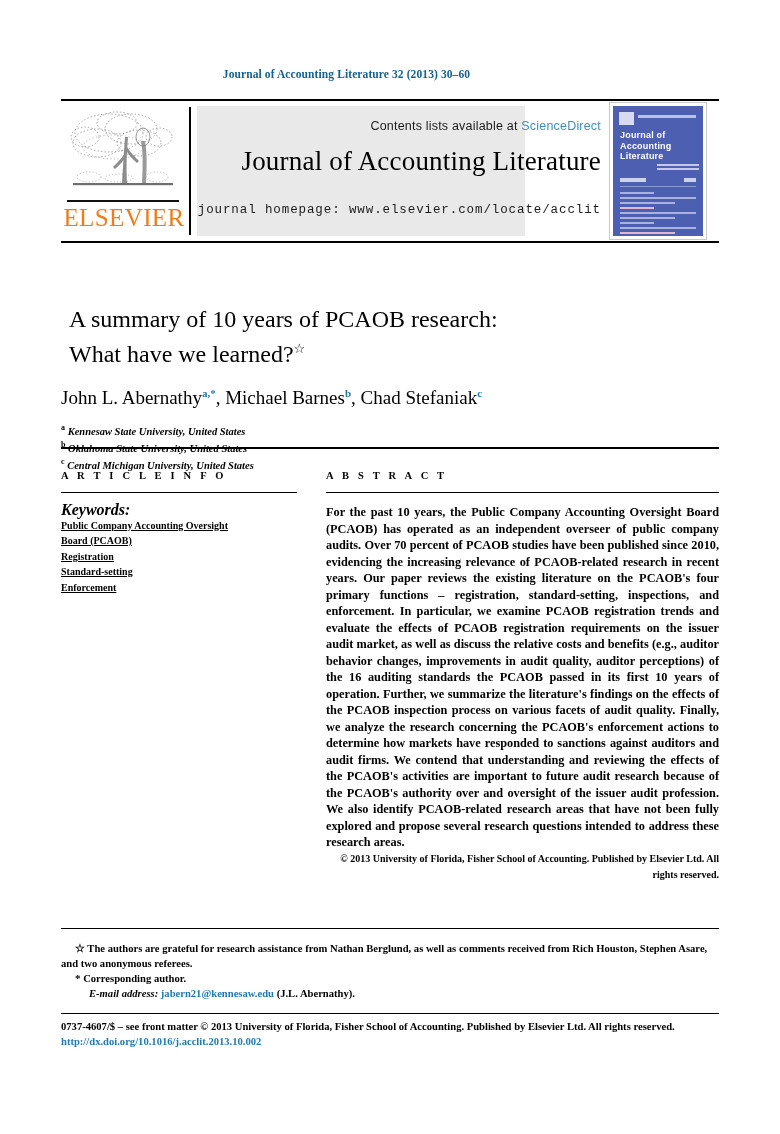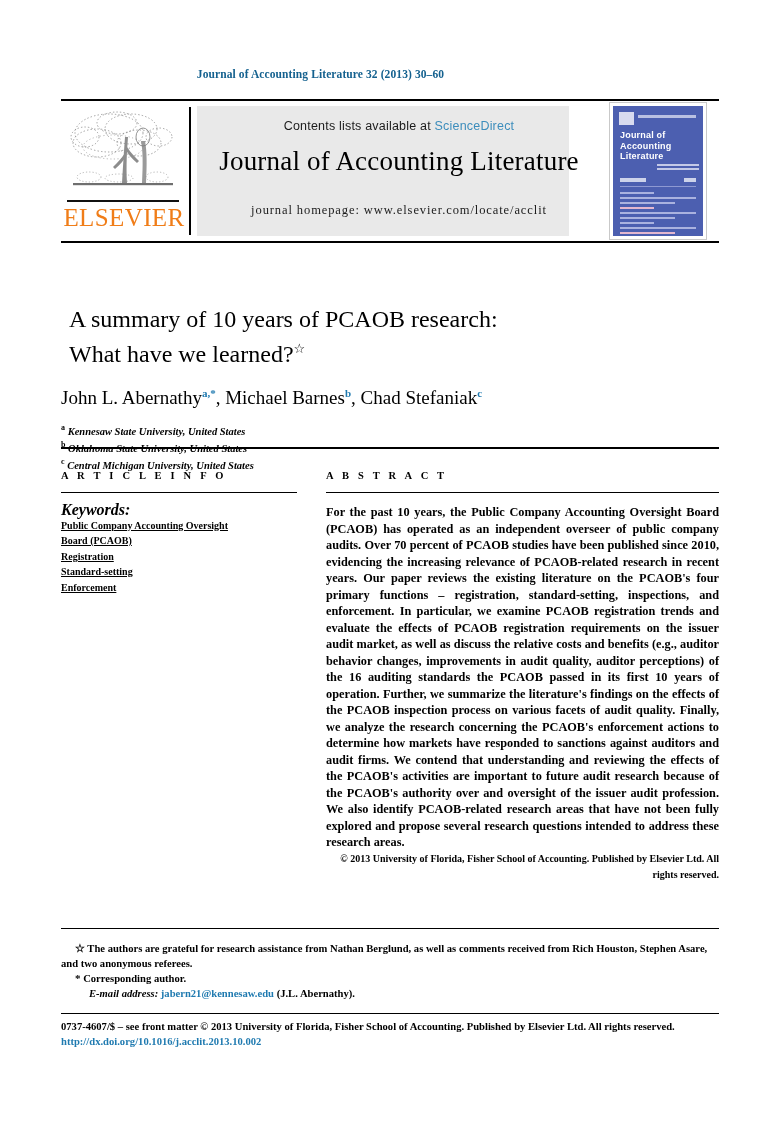--- a/index.html
+++ b/index.html
@@ -27,20 +27,21 @@
     position: absolute;
     top: 68px;
     left: 0;
     width: 641px;
     text-align: center;
     font-family: "Liberation Serif", serif;
     font-weight: bold;
     font-size: 11.5px;
     letter-spacing: 0.1px;
     color: #14618f;
+    padding-left: 26px;
   }
 
   
   .headerband {
     position: absolute;
     top: 99px;
     left: 61px;
     width: 658px;
     height: 144px;
   }
@@ -104,24 +105,24 @@
     width: 1.5px;
     height: 128px;
     background: #000;
   }
 
   
   .banner {
     position: absolute;
     top: 7px;
     left: 136px;
-    width: 372px;
+    width: 328px;
     height: 130px;
     background: #e9e9e9;
-    text-align: center;
+    text-align: right;
   }
   .banner .contents {
     position: absolute;
     top: 13px;
     left: 0;
     width: 404px;
     font-family: "Liberation Sans", sans-serif;
     font-size: 12.5px;
     color: #1b1b1b;
     letter-spacing: 0.2px;
@@ -137,21 +138,21 @@
     font-family: "Liberation Serif", serif;
     font-size: 27px;
     color: #000;
     letter-spacing: 0.2px;
   }
   .banner .homepage {
     position: absolute;
     top: 97px;
     left: 0;
     width: 404px;
-    font-family: Liberation Serif, serif;
+    font-family: Liberation Mono, monospace;
     font-size: 12.5px;
     color: #1b1b1b;
     letter-spacing: 0.9px;
   }
 
   
   .cover {
     position: absolute;
     top: 3px;
     left: 548px;

